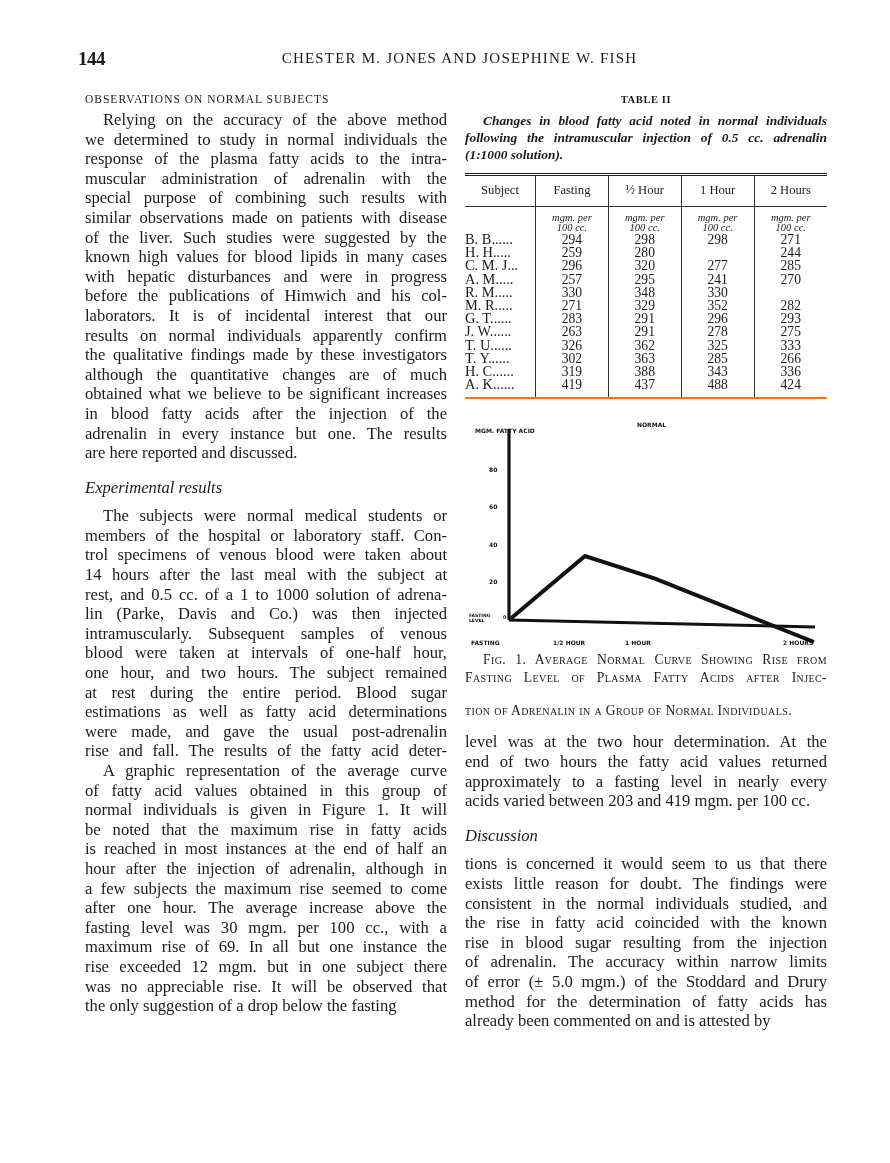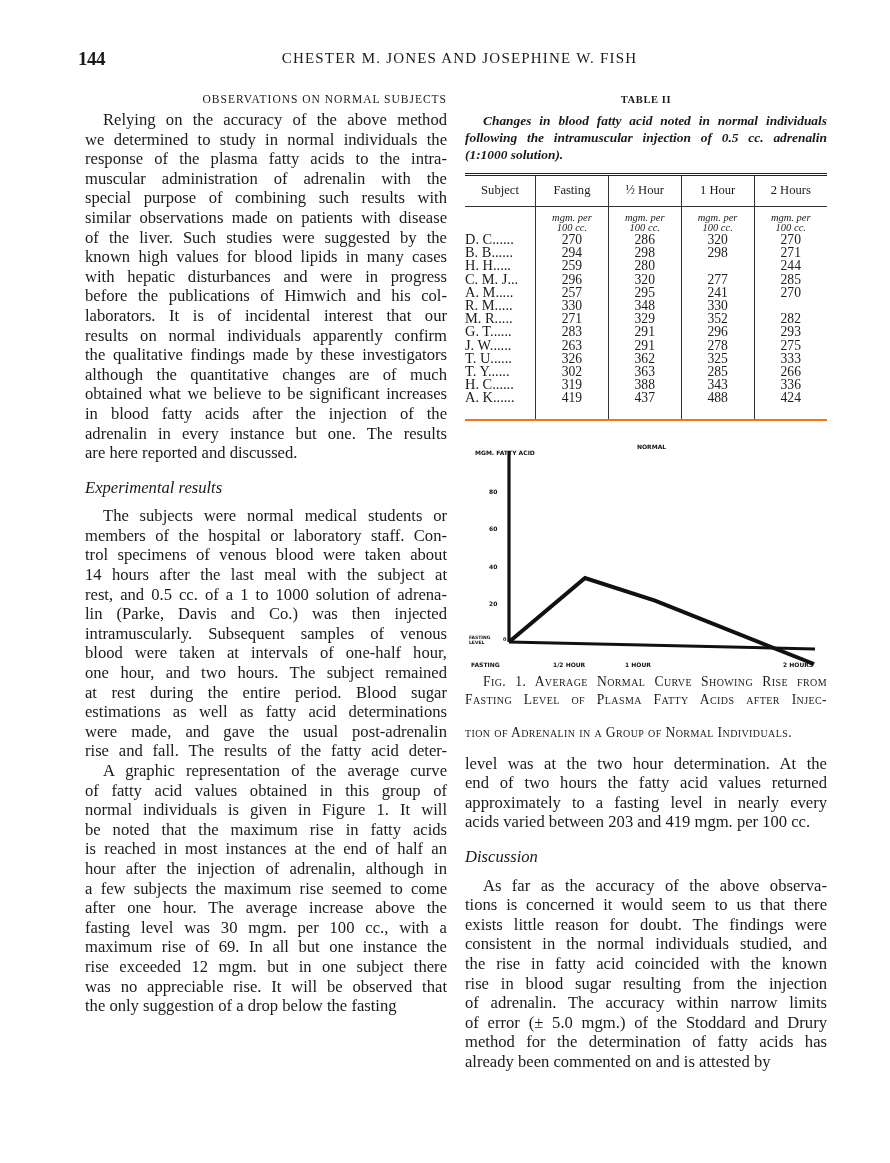--- a/index.html
+++ b/index.html
@@ -6,40 +6,40 @@
   body { width: 890px; height: 1163px; position: relative; overflow: hidden; color: #1a1a1a;
          font-family: "Liberation Serif", "DejaVu Serif", serif; }
   .page-header { position: absolute; top: 48px; left: 78px; width: 745px; height: 24px; }
   .page-number { position: absolute; left: 0; top: 0; font-size: 19px; font-weight: bold; letter-spacing: -0.5px; }
   .running-head { position: absolute; left: 0; right: 0; top: 2px; text-align: center; font-size: 15px; letter-spacing: 1.2px; padding-left: 18px; }
 
   .col { position: absolute; font-size: 16.6px; line-height: 19.6px; text-align: justify; }
   .col-left { left: 85px; top: 90px; width: 362px; }
   .col-right { left: 465px; top: 90px; width: 362px; }
 
-  .section-caps { text-align: right; font-size: 11.5px; letter-spacing: 1px; height: 20px; padding-left: 0; }
+  .section-caps { text-align: left; font-size: 11.5px; letter-spacing: 1px; height: 20px; padding-left: 0; }
   .para { margin: 0; text-indent: 18px; }
   .para span.line { display: block; text-align: justify; text-align-last: justify; text-indent: 0; }
   .para span.line.first { padding-left: 18px; }
   .para span.line.last { text-align-last: left; }
   .subhead { text-align: left; font-style: italic; font-size: 16.6px; margin: 15px 0 9px 0; }
 
   .table-title { text-align: center; font-size: 10.5px; font-weight: bold; letter-spacing: 0.6px; height: 22px; }
   .table-caption { font-style: italic; font-weight: bold; font-size: 13.4px; line-height: 17px; text-align: justify; margin: 0 0 10px 0; text-indent: 18px; }
   .table-caption span.line { display: block; text-align-last: justify; text-indent: 0; }
   .table-caption span.line.first { padding-left: 18px; }
   .table-caption span.line.last { text-align-last: left; }
 
   table.data { border-collapse: collapse; width: 362px; font-size: 13.6px; line-height: 13.2px; border-top: 3px double #222; border-bottom: 2px solid #f97316; }
   table.data th { font-weight: normal; font-size: 12.6px; height: 30px; border-bottom: 1px solid #333; padding: 0; }
   table.data td, table.data th { border-left: 1.5px solid #333; text-align: center; padding: 0; }
   table.data td:first-child, table.data th:first-child { border-left: none; }
   table.data td.subject { text-align: left; font-size: 14.4px; width: 70px; }
   table.data tr.units td { font-style: italic; font-size: 10.5px; line-height: 10px; padding-top: 6px; }
-  table.data tr.last td { padding-bottom: 14px; }
+  table.data tr.last td { padding-bottom: 6px; }
   table.data td.val { font-size: 13.6px; }
 
   .figure { position: relative; width: 362px; height: 230px; margin-top: 22px; }
   .figure svg { position: absolute; left: 0; top: 0; }
   .fig-caption { font-size: 13.6px; line-height: 18px; text-align: justify; margin-top: 0; font-variant: small-caps; letter-spacing: 0.4px; text-indent: 18px; }
   .fig-caption span.line { display: block; text-align-last: justify; text-indent: 0; }
   .fig-caption span.line.first { padding-left: 18px; }
   .fig-caption span.line.last { text-align-last: left; margin-top: 15px; }
   .after-fig { margin-top: 12px; }
   .tick { font-family: "DejaVu Sans", sans-serif; font-weight: bold; font-size: 6px; fill: #111; }
@@ -126,27 +126,20 @@
       </tr>
     </thead>
     <tbody id="table-body">
       <tr class="units">
         <td></td>
         <td><span>mgm. per</span><br><span>100 cc.</span></td>
         <td><span>mgm. per</span><br><span>100 cc.</span></td>
         <td><span>mgm. per</span><br><span>100 cc.</span></td>
         <td><span>mgm. per</span><br><span>100 cc.</span></td>
       </tr>
-    <tr>
-          <td class="subject">D. C......</td>
-          <td class="val">270</td>
-          <td class="val">286</td>
-          <td class="val">320</td>
-          <td class="val">270</td>
-        </tr>
         <tr>
           <td class="subject">B. B......</td>
           <td class="val">294</td>
           <td class="val">298</td>
           <td class="val">298</td>
           <td class="val">271</td>
         </tr>
         <tr>
           <td class="subject">H. H.....</td>
           <td class="val">259</td>
@@ -259,21 +252,20 @@
     </div>
 
   <div class="para after-fig">
       <span class="line">level was at the two hour determination.  At the</span>
       <span class="line">end of two hours the fatty acid values returned</span>
       <span class="line">approximately to a fasting level in nearly every</span>
       <span class="line last">acids varied between 203 and 419 mgm. per 100 cc.</span>
     </div>
   <div class="subhead">Discussion</div>
   <div class="para">
-      <span class="line first">As far as the accuracy of the above observa-</span>
       <span class="line">tions is concerned it would seem to us that there</span>
       <span class="line">exists little reason for doubt.  The findings were</span>
       <span class="line">consistent in the normal individuals studied, and</span>
       <span class="line">the rise in fatty acid coincided with the known</span>
       <span class="line">rise in blood sugar resulting from the injection</span>
       <span class="line">of adrenalin.  The accuracy within narrow limits</span>
       <span class="line">of error (± 5.0 mgm.) of the Stoddard and Drury</span>
       <span class="line">method for the determination of fatty acids has</span>
       <span class="line last">already been commented on and is attested by</span>
     </div>

